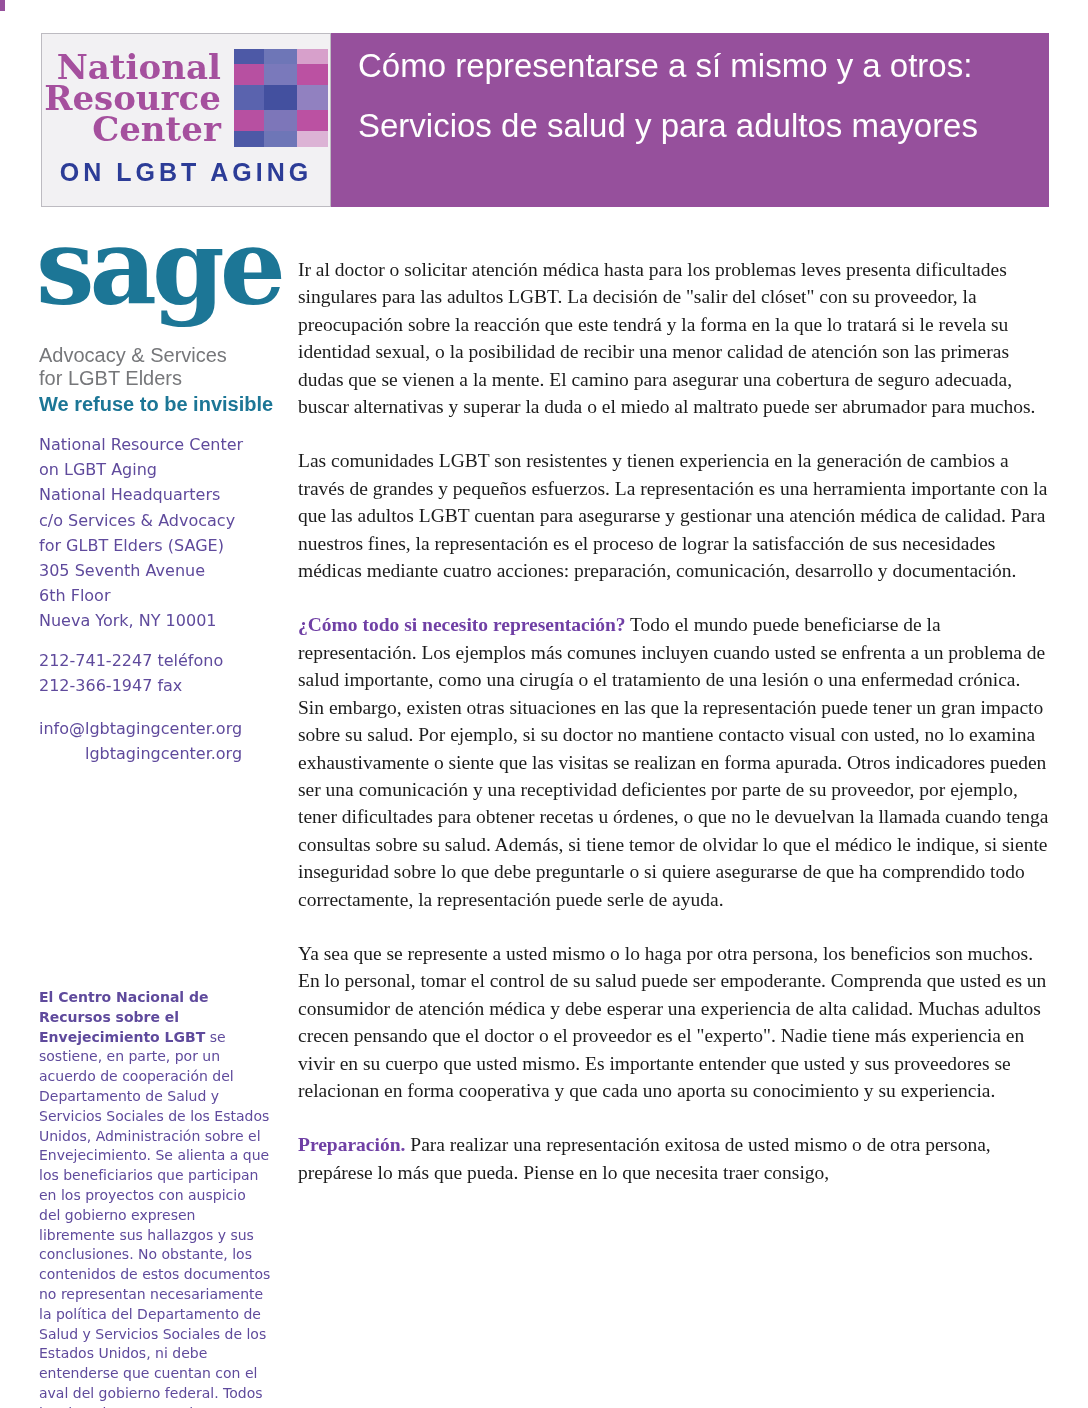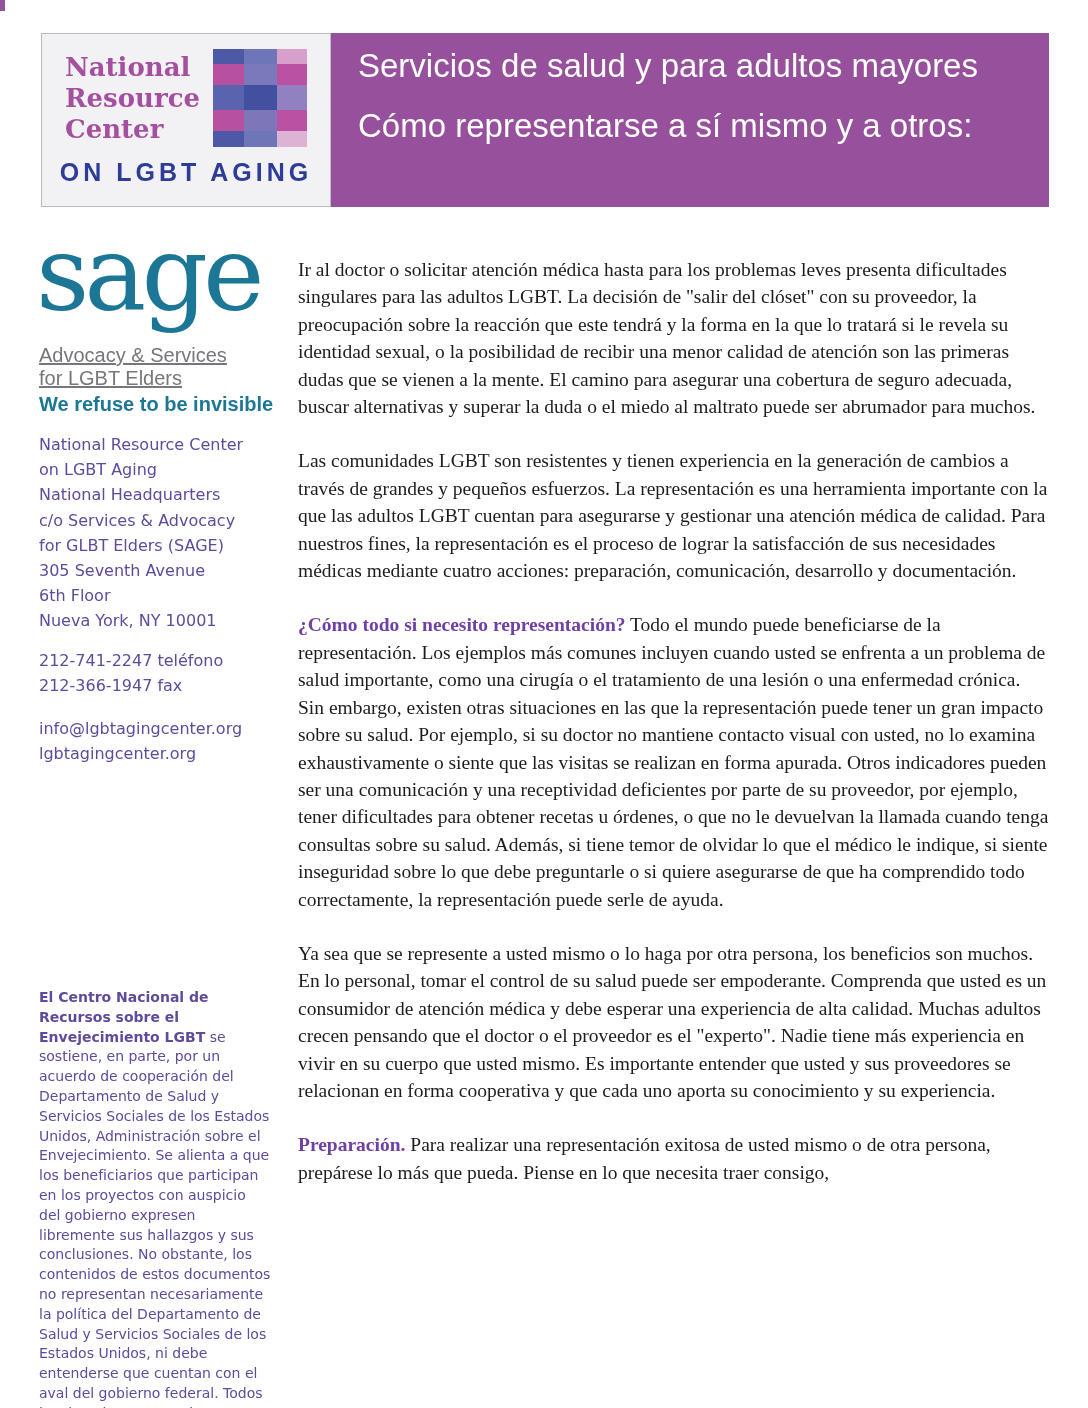--- a/index.html
+++ b/index.html
@@ -25,21 +25,21 @@
     box-sizing:border-box;
     width:290px;height:174px;
     background:#f2f1f3;
     border:1px solid #bdbbc1;
     display:flex;flex-direction:column;align-items:center;
     padding-top:15px;
   }
   .logo-row{display:flex;align-items:center;gap:13px;}
   .logo-wordmark{
     font-family:"DejaVu Serif",serif;font-weight:bold;
-    font-size:26px;line-height:31px;text-align:left;
+    font-size:34px;line-height:31px;text-align:right;
     color:var(--c-logo-magenta,#a5509e);
     letter-spacing:0px;
   }
   .plaid{
     width:94px;height:98px;
     display:grid;
     grid-template-columns:1fr 1.08fr 1fr;
     grid-template-rows:15% 22% 25% 22% 16%;
   }
   .logo-tagline{
@@ -52,45 +52,46 @@
     flex:1;height:174px;box-sizing:border-box;
     background:var(--c-band,#96509c);
     padding:14px 10px 0 27px;
   }
   .title-line{
     color:#ffffff;font-size:33px;line-height:38px;font-weight:normal;
   }
   .title-line + .title-line{margin-top:22px;}
   
   .sage-logo{
-    position:absolute;left:36px;top:222px;
+    position:absolute;left:36px;top:216px;
     font-family:"DejaVu Serif",serif;
     font-size:104px;line-height:104px;letter-spacing:-5px;
     color:var(--c-teal,#1c7696);
+    font-weight:bold;
   }
   .sage-sub{
     position:absolute;left:39px;top:344px;
     font-family:"Liberation Sans",sans-serif;
-    font-size:20px;line-height:23px;color:var(--c-gray,#76777a);text-decoration:underline;
+    font-size:20px;line-height:23px;color:var(--c-gray,#76777a);
   }
   .sage-motto{
     position:absolute;left:39px;top:393px;
     font-family:Liberation Sans, sans-serif;font-weight:bold;
     font-size:20px;color:var(--c-teal,#1c7696);white-space:nowrap;
   }
   .side-block{
     position:absolute;left:39px;
     font-family:"DejaVu Sans",sans-serif;
     font-size:16px;line-height:25.2px;
     color:var(--c-sidebar,#5f4a9c);
     white-space:pre-line;
   }
   .addr{top:432px;}
   .phones{top:648px;}
-  .emails{top:716px;}
+  .emails{top:716px;text-align:right;}
   .disclaimer{
     position:absolute;left:39px;top:988px;width:232px;
     font-family:"DejaVu Sans",sans-serif;
     font-size:14px;line-height:19.8px;
     color:var(--c-sidebar,#5f4a9c);
   }
   .disclaimer b{font-weight:bold;text-align:center;}
   
   .main{
     position:absolute;left:298px;top:256px;width:752px;
@@ -132,22 +133,22 @@
             <div style="background: rgb(125, 118, 185);"></div>
             <div style="background: rgb(187, 81, 162);"></div>
             <div style="background: rgb(77, 89, 166);"></div>
             <div style="background: rgb(110, 118, 183);"></div>
             <div style="background: rgb(220, 179, 213);"></div>
           </div>
       </div>
       <div class="logo-tagline">ON LGBT AGING</div>
     </div>
     <div class="title-band">
+      <div class="title-line">Cómo representarse a sí mismo y a otros:</div>
       <div class="title-line">Servicios de salud y para adultos mayores</div>
-      <div class="title-line">Cómo representarse a sí mismo y a otros:</div>
     </div>
   </div>
 
   <div class="sage-logo">sage</div>
   <div class="sage-sub side-pre" style="white-space:pre-line">Advocacy &amp; Services
 for LGBT Elders</div>
   <div class="sage-motto">We refuse to be invisible</div>
 
   <div class="side-block addr">National Resource Center
 on LGBT Aging

